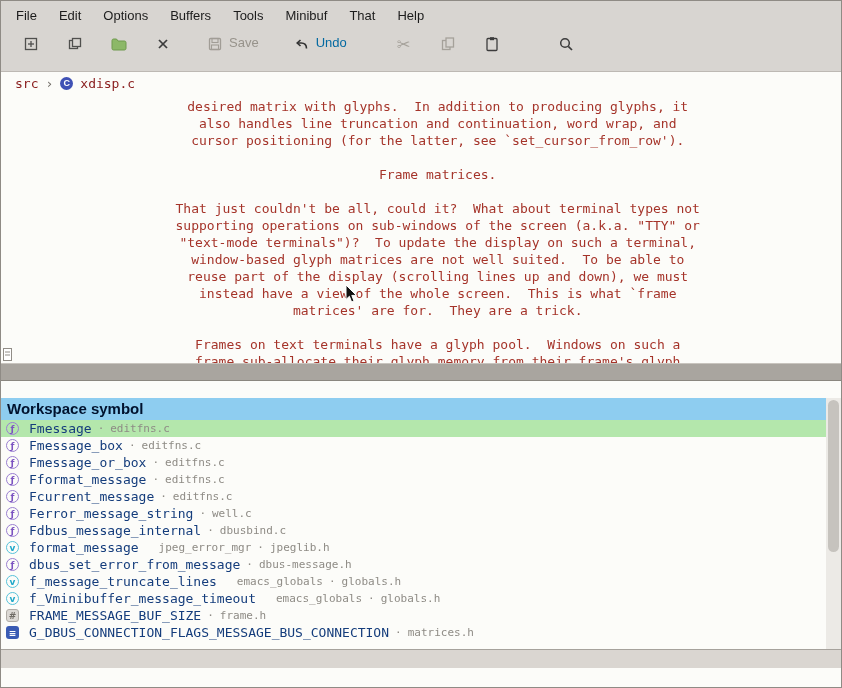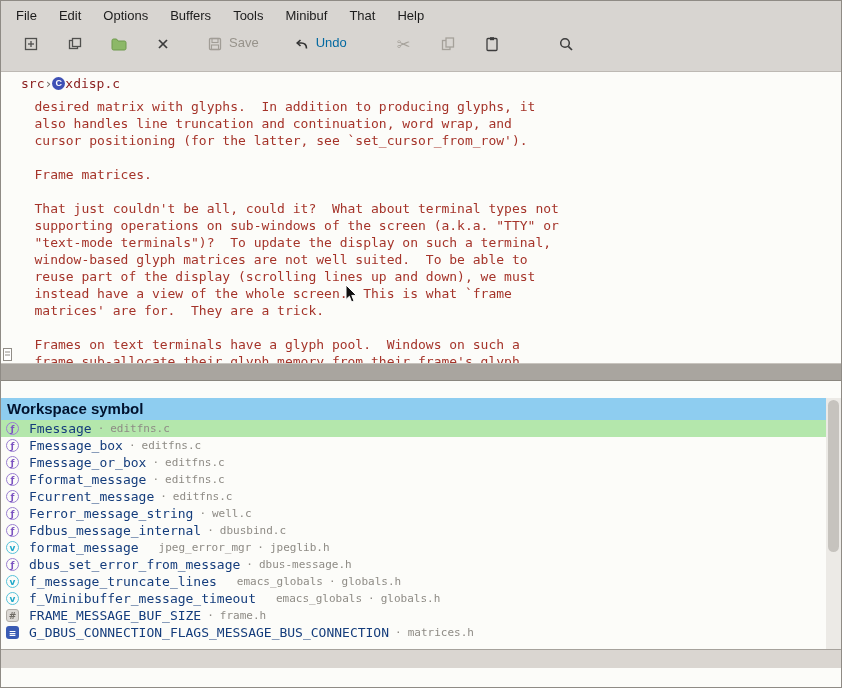--- a/index.html
+++ b/index.html
@@ -18,29 +18,29 @@
            box-sizing:border-box;display:flex;align-items:center;padding-left:8px;}
   .tbtn{height:32px;min-width:34px;display:flex;justify-content:center;
         gap:5px;padding:0 5px;border-radius:3px;}
   .tbtn .lbl{font:13px "Liberation Sans",sans-serif;color:#0369a1;}
   .tbtn.disabled .lbl{color:#97938b;}
   .glyph{font:16px "DejaVu Sans",sans-serif;color:#3c3c3c;}
   .glyph.dim{color:#a5a19a;}
   .sp16{margin-left:16px;} .sp24{margin-left:24px;} .sp30{margin-left:30px;}
 
   
-  .breadcrumb{flex:none;height:22px;display:flex;align-items:center;
-              padding-left:20px;font:13px "DejaVu Sans Mono",monospace;color:#8b2020;
+  .breadcrumb{flex:none;height:22px;display:flex;align-items:center;gap:7px;
+              padding-left:14px;font:13px "DejaVu Sans Mono",monospace;color:#8b2020;
               background:#fcfcf9;}
   .crumb-sep{color:#6f6b65;}
   .lang-badge{width:13px;height:13px;border-radius:50%;background:#3f51b5;color:#fff;
               font:bold 9px/13px "Liberation Sans",sans-serif;text-align:center;flex:none;}
 
   
-  .editor{flex:none;height:269px;position:relative;overflow:hidden;background:#fcfcf9;}
+  .editor{flex:none;height:269px;position:relative;overflow:hidden;background:#fcfcf9;text-align:center;}
   .editor pre{margin:0;padding:4px 0 0 10px;font:13px/17px "DejaVu Sans Mono",monospace;
               color:#a5342a;}
   .fringe-mark{position:absolute;left:2px;top:252px;}
 
   
   .modeline{flex:none;height:18px;background:#a9a59f;border-top:1px solid #c8c4be;
             border-bottom:1px solid #8a867f;box-sizing:border-box;
             font:13px/16px "DejaVu Sans Mono",monospace;color:#000;
             padding-left:5px;white-space:pre;overflow:hidden;}
   .bold{font-weight:bold;}

